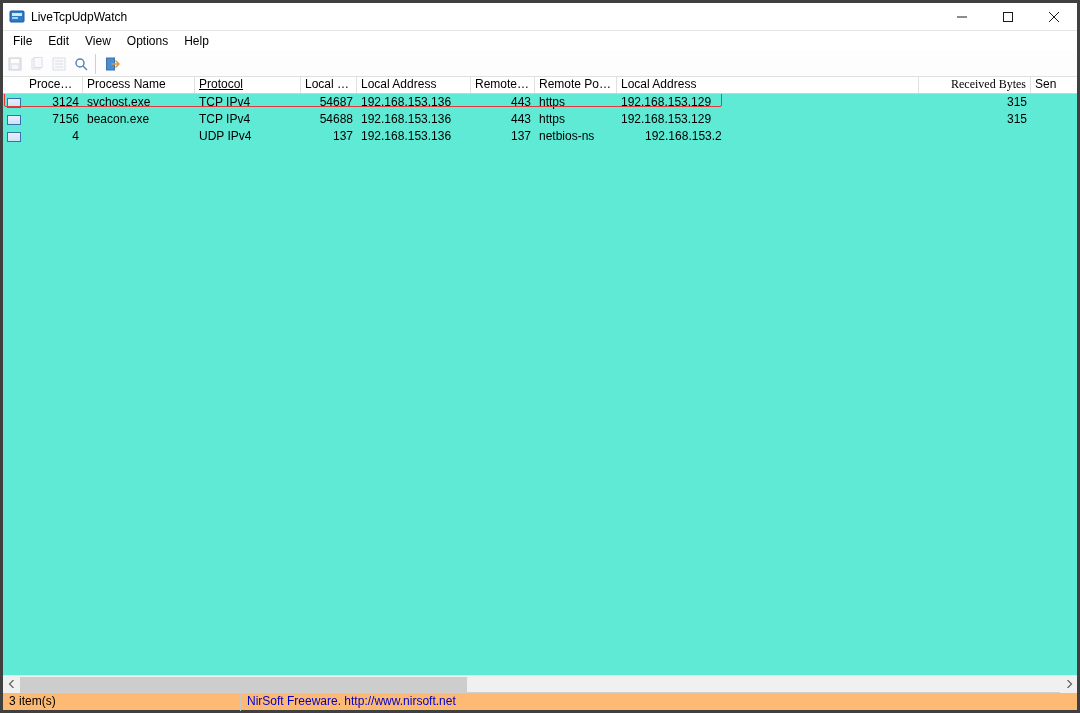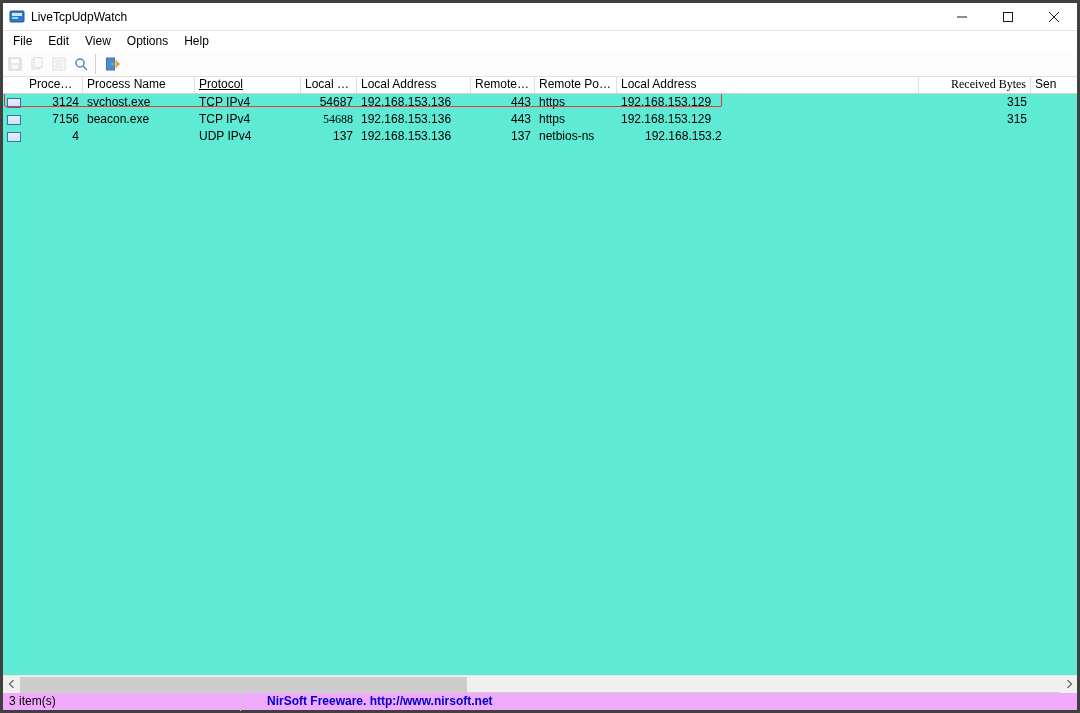--- a/index.html
+++ b/index.html
@@ -31,24 +31,24 @@
   .cell { height:17px; line-height:17px; padding:0 4px; white-space:nowrap; overflow:hidden; text-overflow:ellipsis; }
   .row-icon { width:14px; height:10px; border:1px solid #3a6faf; background:linear-gradient(#e6f0fb,#cfe1f7); }
   
   .highlight-box { position:absolute; border:1.5px solid #e03a3a; border-radius:2px; pointer-events:none; z-index:5; }
   
   .hscroll { height:17px; background:#f0f0f0; display:flex; align-items:center; position:relative; border-top:1px solid #e6e6e6; }
   .hscroll-btn { width:17px; height:17px; background:#f0f0f0; display:flex; align-items:center; justify-content:center; color:#606060; }
   .hscroll-track { flex:1; height:17px; position:relative; }
   .hscroll-thumb { position:absolute; top:1px; bottom:1px; left:0; width:43%; background:#cdcdcd; }
   
-  .statusbar { height:18px; display:flex; align-items:center; background:#f0abfc; border-top:1px solid #d0d0d0; font-size:12px; }
+  .statusbar { height:18px; display:flex; align-items:center; background:#fdba74; border-top:1px solid #d0d0d0; font-size:12px; }
   .status-cell { padding:0 6px; height:18px; line-height:16px; border-right:1px solid #c8c8c8; white-space:nowrap; overflow:hidden; text-overflow:ellipsis; }
   .status-left { width:238px; color:#000; }
-  .status-right { flex:1; color:#0000cc; font-weight:bold; border-right:none;margin-left:20px; }
+  .status-right { flex:1; color:#0000cc; font-weight:normal; border-right:none; }
   
   .watermark { position:absolute; right:24px; bottom:50px; opacity:.22; color:#666; z-index:1; display:flex; align-items:center; font-size:26px; font-family:"Microsoft YaHei",sans-serif; pointer-events:none; }
   .watermark .wm-icon { width:28px; height:24px; border:2px solid #888; border-radius:4px; margin-right:8px; position:relative; }
   .watermark .wm-icon::after { content:""; position:absolute; left:4px; top:5px; width:17px; height:8px; background:#888; border-radius:2px; }
   svg { display:block; }
 </style>
 </head>
 <body>
 
 <div class="window">
@@ -158,21 +158,21 @@
           <div class="cell right" style="width: 112px; flex: 0 0 112px;">315</div>
           <div class="cell" style="width: 50px; flex: 0 0 50px;"></div>
         </div>
         <div class="row">
           <div class="cell" style="width: 22px; flex: 0 0 22px; display: flex; align-items: center; justify-content: center;">
             <div class="row-icon"></div>
           </div>
           <div class="cell right" style="width: 58px; flex: 0 0 58px;">7156</div>
           <div class="cell" style="width: 112px; flex: 0 0 112px;">beacon.exe</div>
           <div class="cell" style="width: 106px; flex: 0 0 106px;">TCP IPv4</div>
-          <div class="cell right" style="width: 56px; flex: 0 0 56px; font-family: Liberation Serif, serif;">54688</div>
+          <div class="cell right" style="width: 56px; flex: 0 0 56px;">54688</div>
           <div class="cell" style="width: 114px; flex: 0 0 114px;">192.168.153.136</div>
           <div class="cell right" style="width: 64px; flex: 0 0 64px;">443</div>
           <div class="cell" style="width: 82px; flex: 0 0 82px;">https</div>
           <div class="cell" style="width: 302px; flex: 0 0 302px;">192.168.153.129</div>
           <div class="cell right" style="width: 112px; flex: 0 0 112px;">315</div>
           <div class="cell" style="width: 50px; flex: 0 0 50px;"></div>
         </div>
         <div class="row">
           <div class="cell" style="width: 22px; flex: 0 0 22px; display: flex; align-items: center; justify-content: center;">
             <div class="row-icon"></div>

